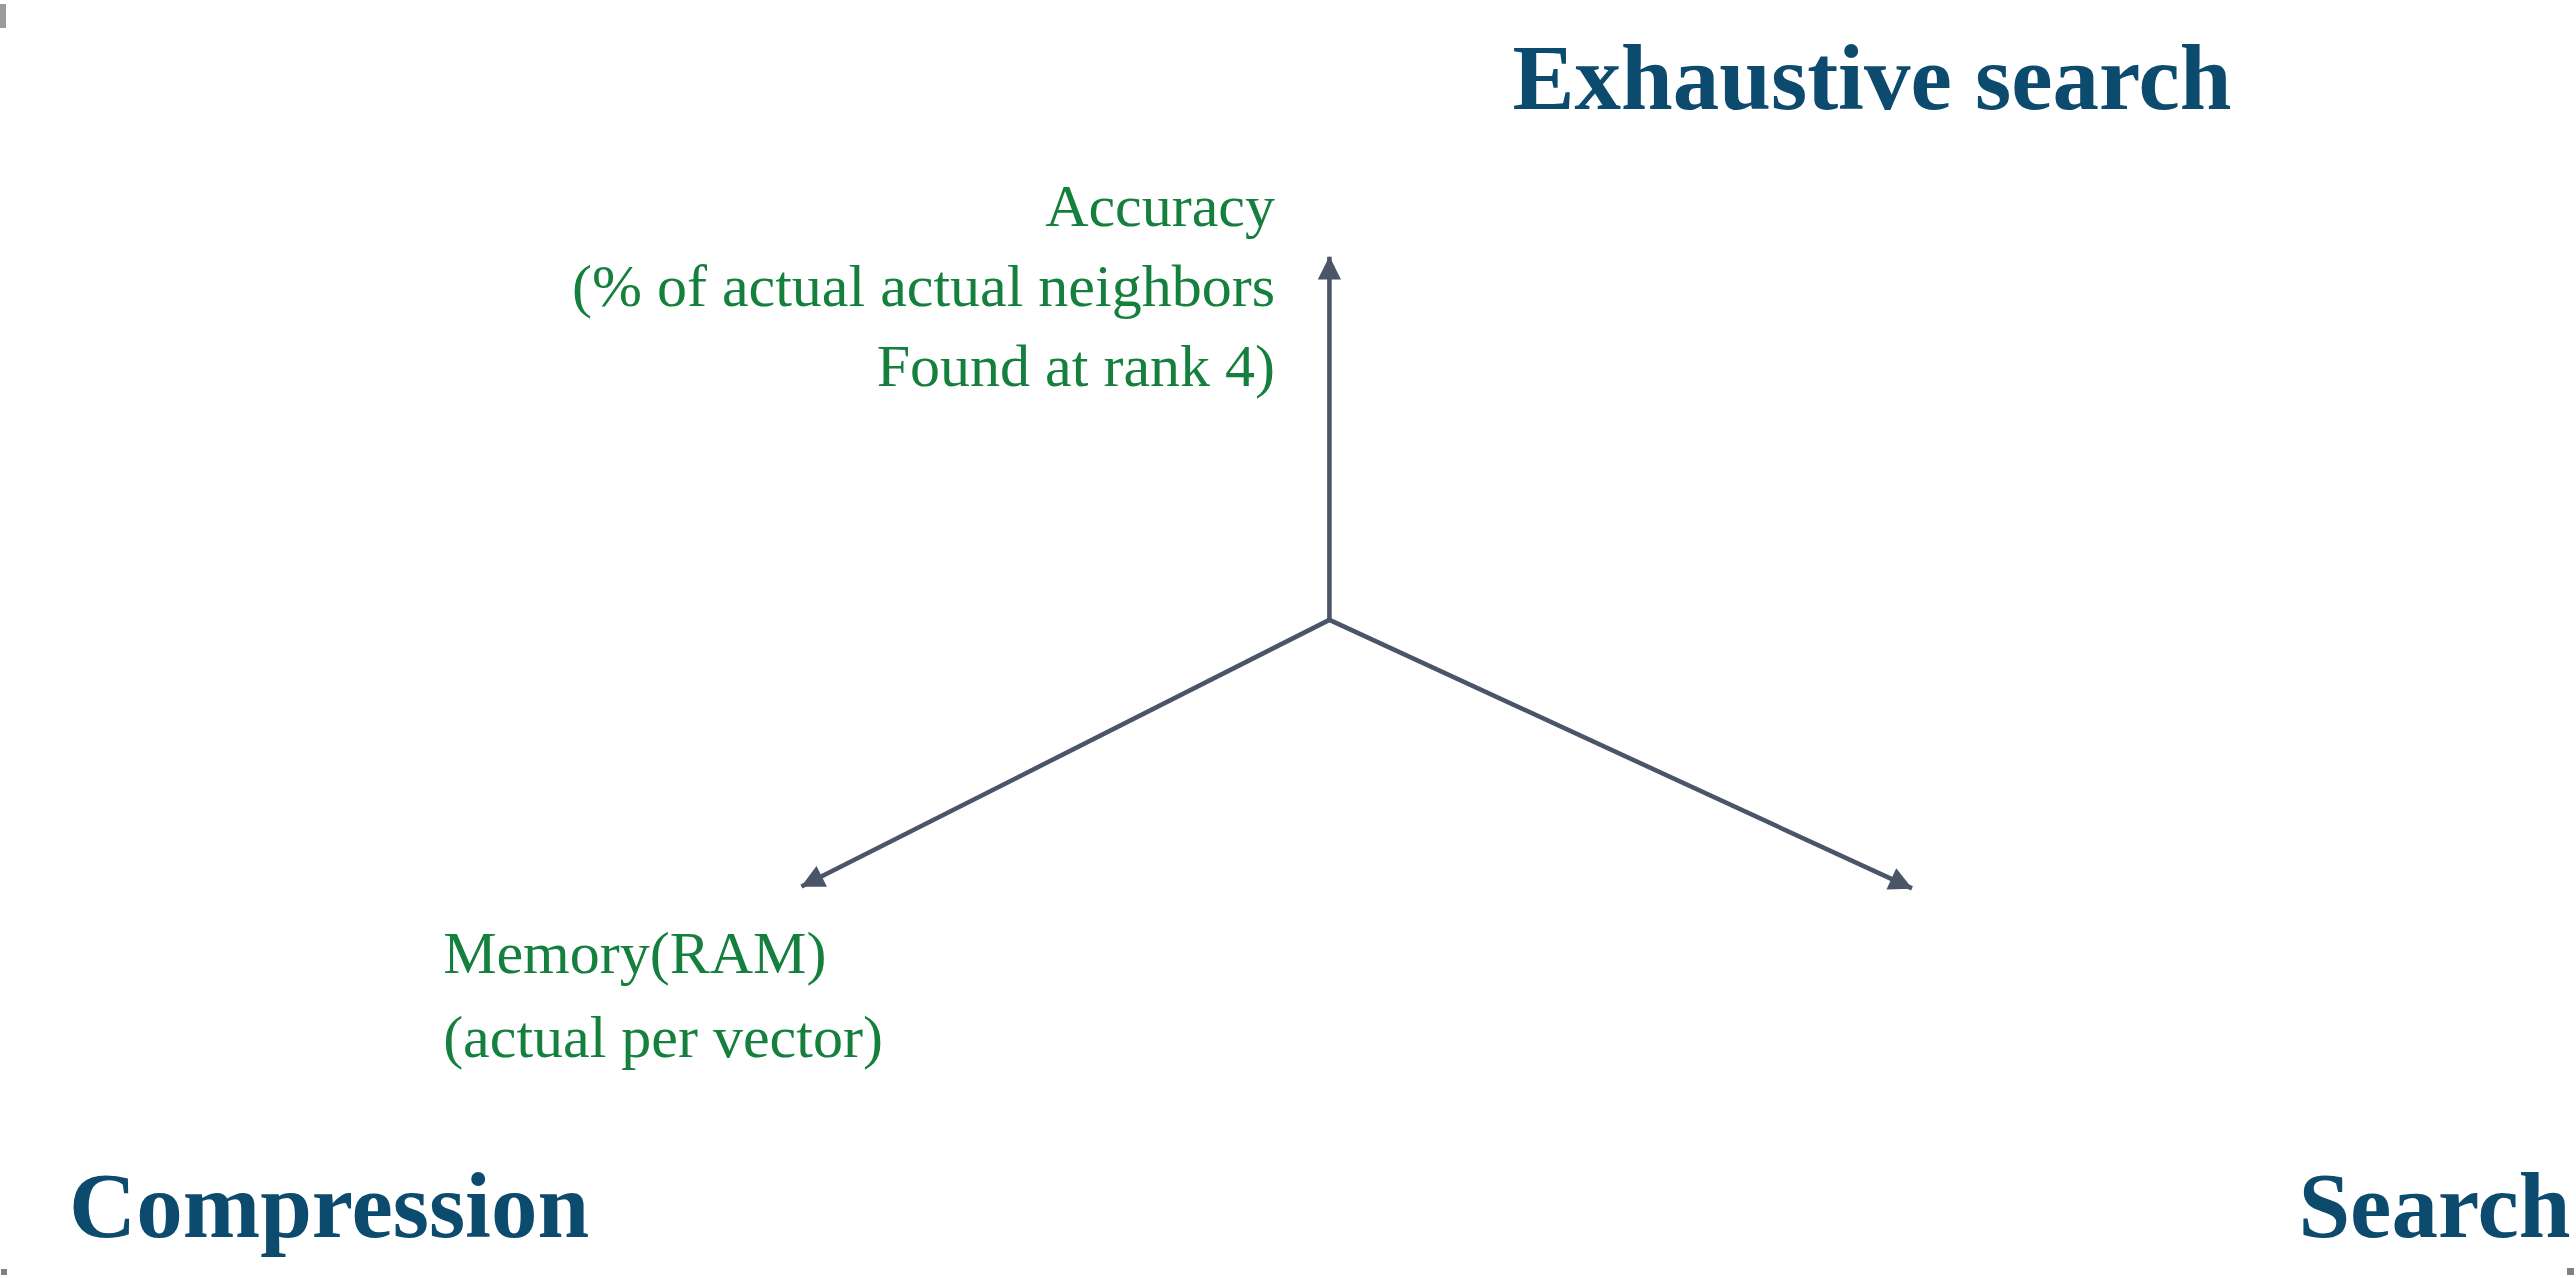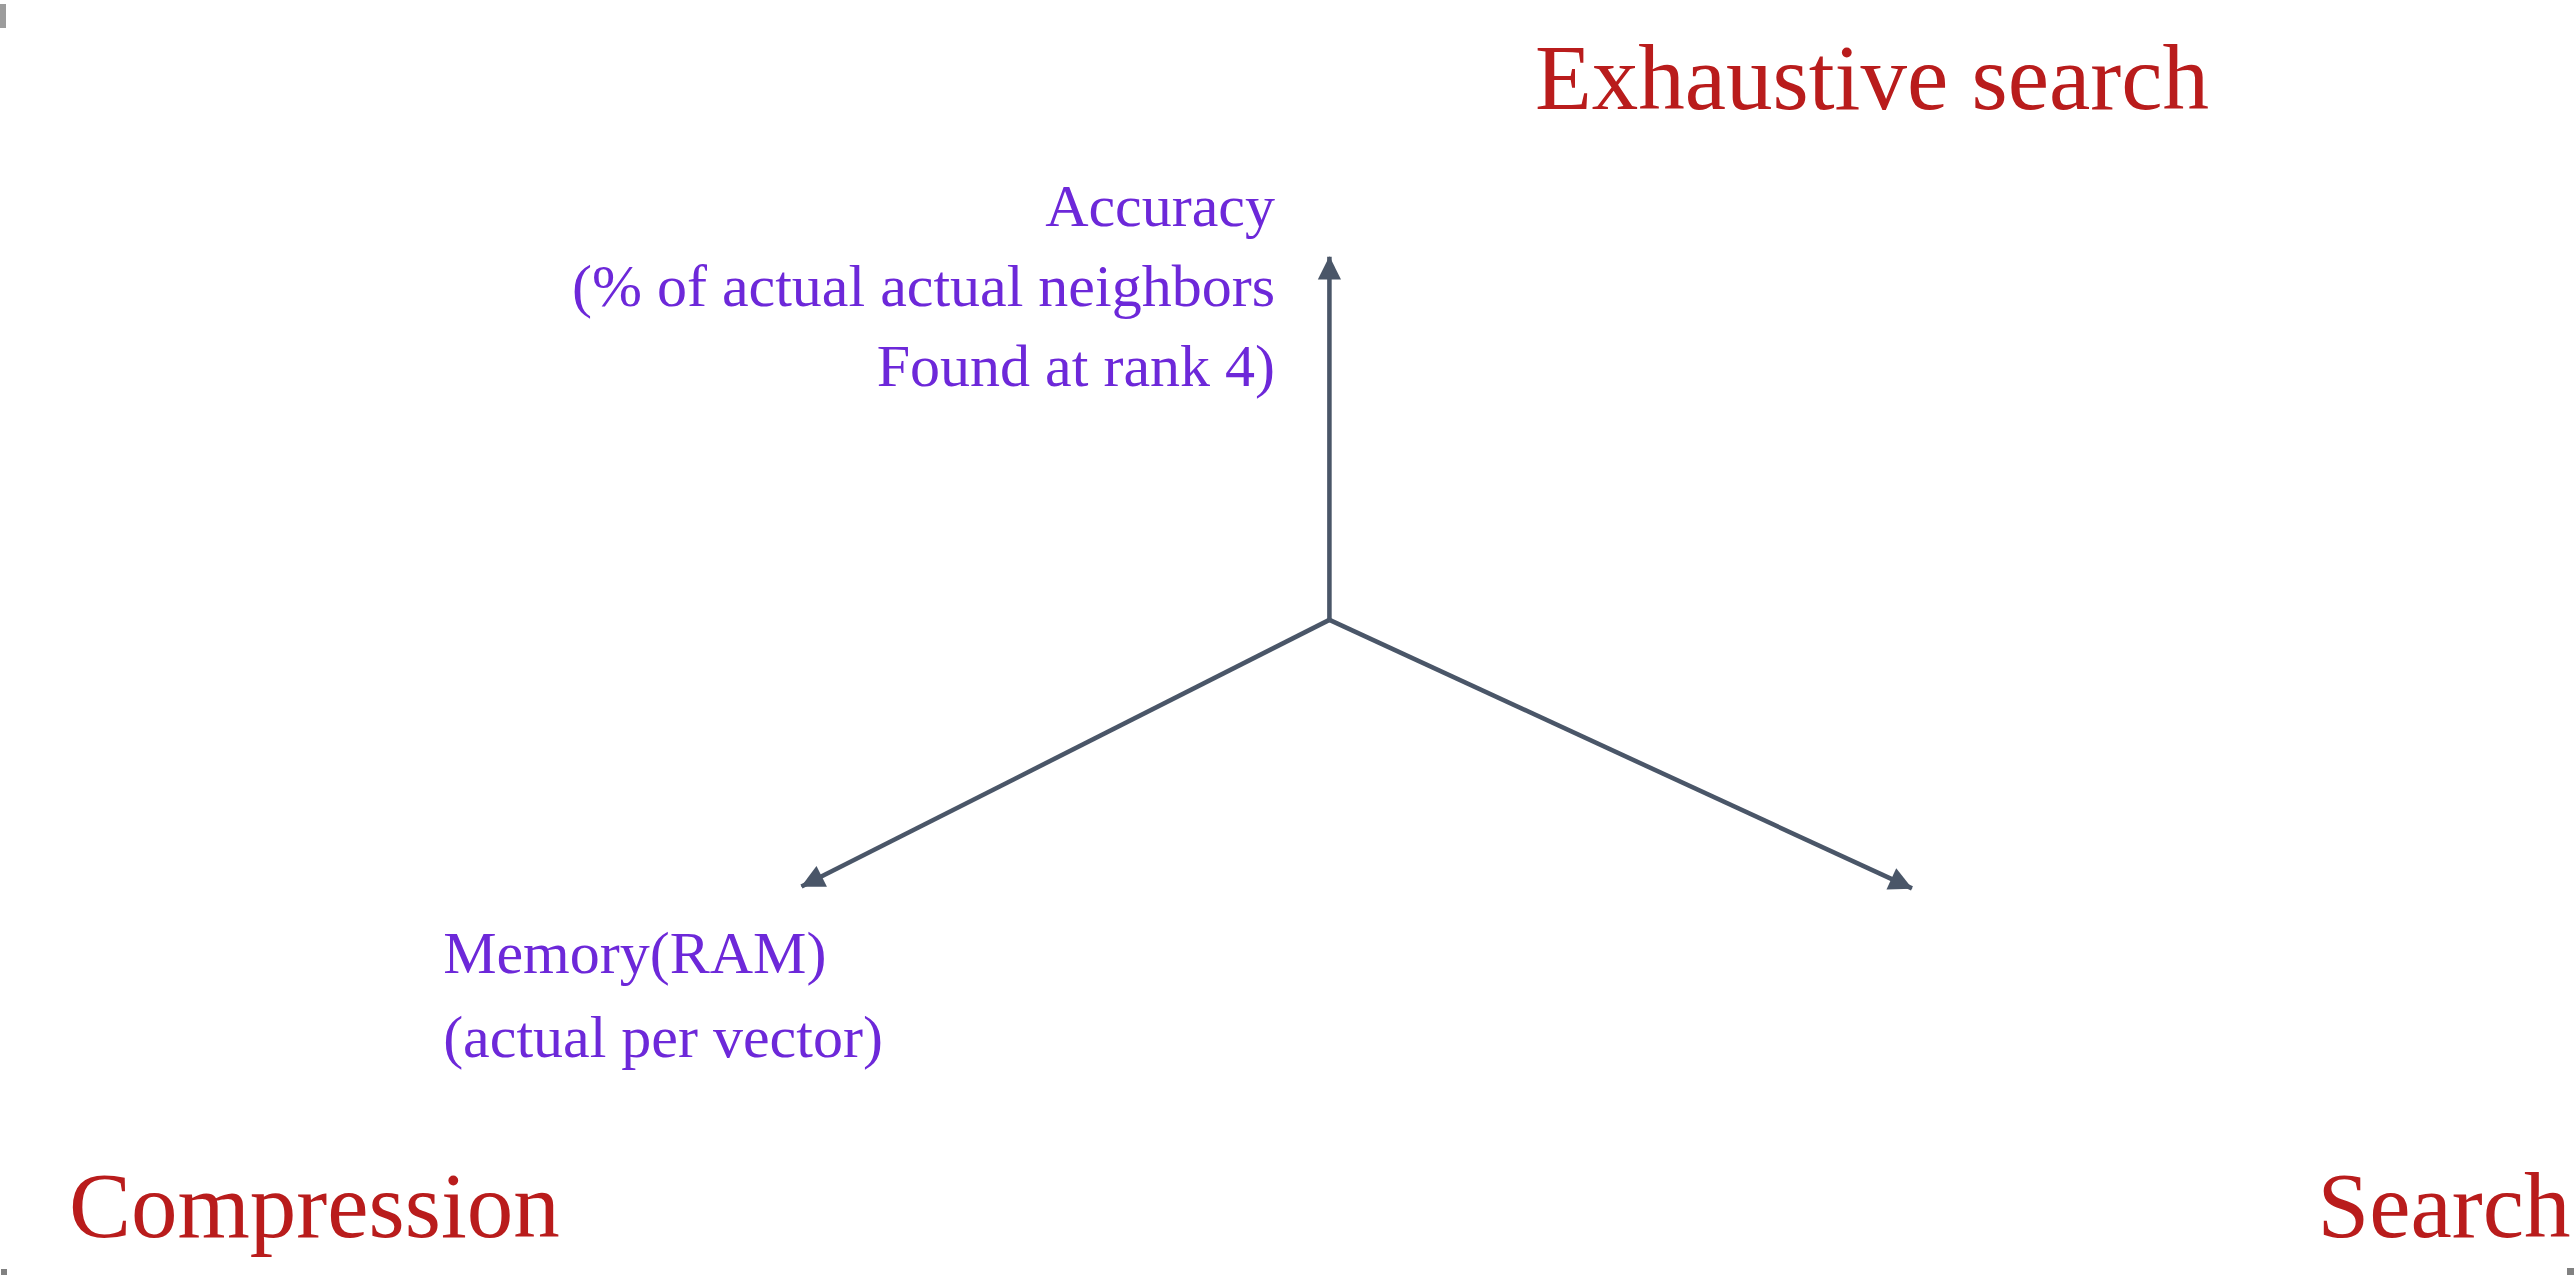--- a/index.html
+++ b/index.html
@@ -14,44 +14,44 @@
     overflow: hidden;
     font-family: "Liberation Serif", serif;
   }
   .slide {
     position: absolute;
     inset: 0;
   }
   
   .corner-label {
     position: absolute;
-    font-weight: normal;
+    font-weight: bold;
     font-size: 93px;
     line-height: 1.1;
-    color: #b91c1c;
+    color: #0c4a6e;
     white-space: nowrap;
   }
   .corner-label.top {
     left: 1872px;
     top: 27px;
     transform: translateX(-50%);
   }
   .corner-label.bottom-left {
     left: 69px;
     top: 1155px;
     text-align: right;
   }
   .corner-label.bottom-right {
     right: 5.5px;
     top: 1155px;
   }
   
   .axis-label {
     position: absolute;
-    color: #6d28d9;
+    color: #15803d;
     font-size: 60px;
     white-space: nowrap;
   }
   .axis-label.accuracy {
     right: 1301px;
     top: 166px;
     text-align: right;
     line-height: 80px;
   }
   .axis-label.memory {

